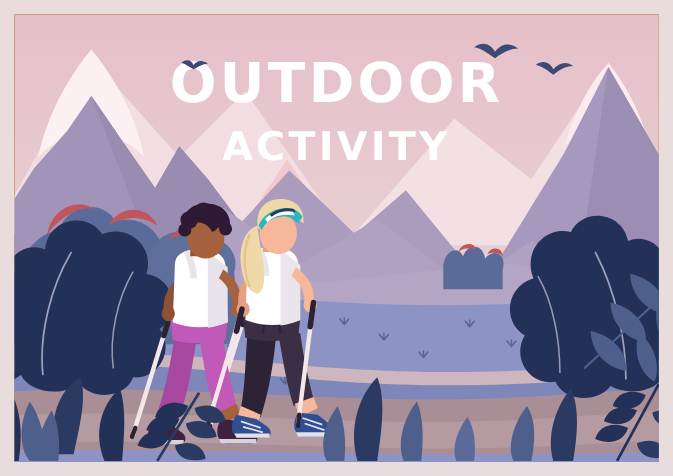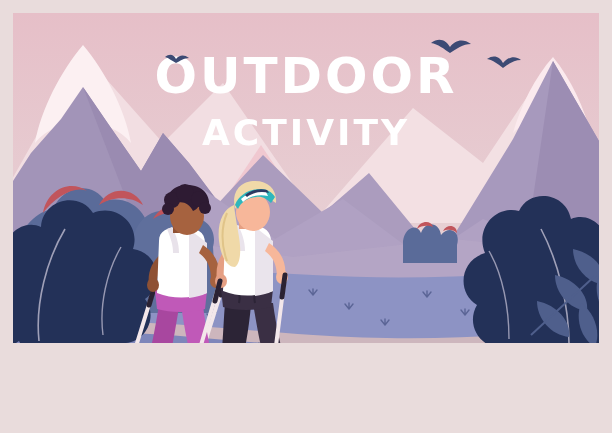--- a/index.html
+++ b/index.html
@@ -1,18 +1,18 @@
 <!DOCTYPE html>
 <html><head>
 <meta charset="utf-8">
 <style>
   html,body{margin:0;padding:0;background:#ffffff;}
   body{width:612px;height:433px;overflow:hidden;font-family:"Liberation Sans",sans-serif;}
   #poster{position:relative;width:612px;height:433px;background:#e9dcdc;}
-  #stage{position:absolute;left:13px;top:13px;width:586px;height:330px;overflow:hidden;background:#a16207;}
+  #stage{position:absolute;left:13px;top:13px;width:586px;height:407px;overflow:hidden;background:#a16207;}
   #stage svg{display:block;width:586px;height:407px;}
   .ttl{fill:#ffffff;font-family:"DejaVu Sans",sans-serif;font-weight:700;letter-spacing:3px;}
   .frame-edge{position:absolute;inset:0;pointer-events:none;}
 </style>
 </head>
 <body>
 
 <div id="poster" style="background: rgb(233, 220, 220);">
   <div id="stage">
     <svg viewBox="0 0 586 407" xmlns="http://www.w3.org/2000/svg">

